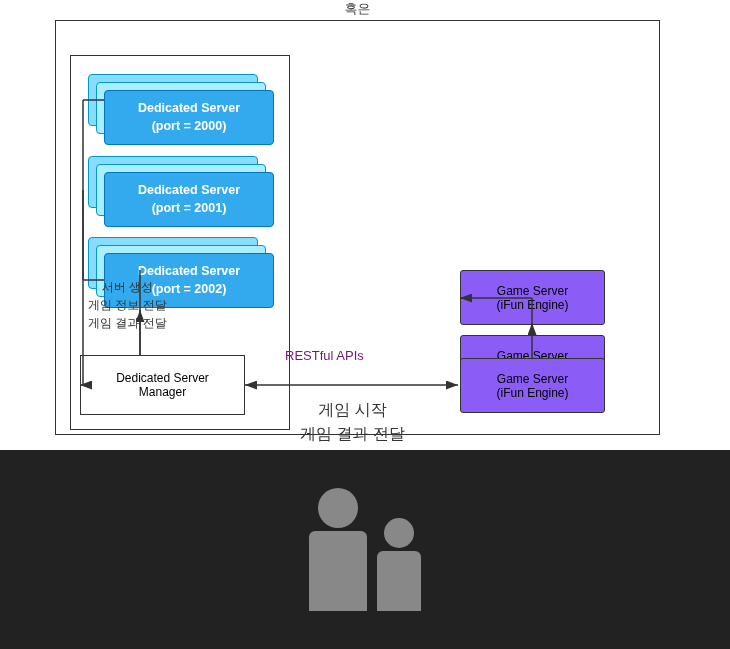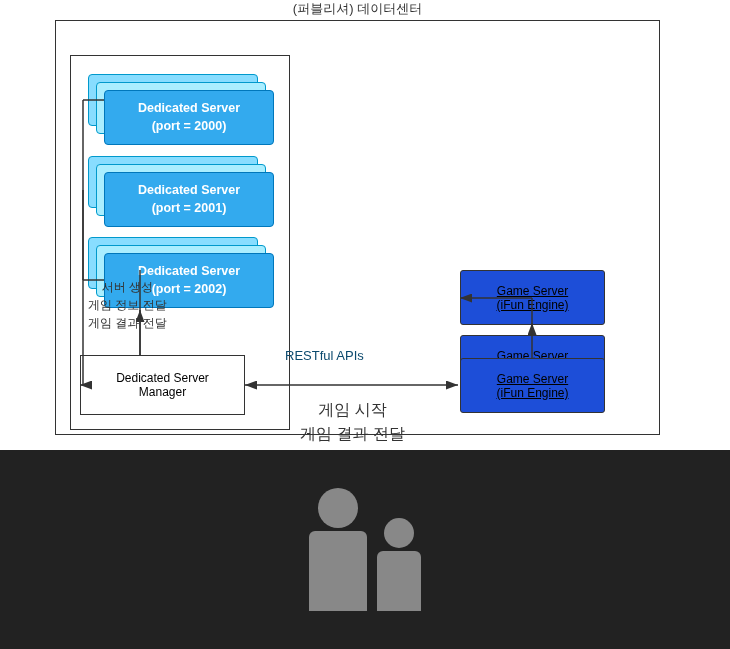--- a/index.html
+++ b/index.html
@@ -101,49 +101,48 @@
       text-align: center;
       line-height: 1.5;
     }
 
     
     .label-restful {
       position: absolute;
       top: 348px;
       left: 285px;
       font-size: 13px;
-      color: #0c4a6e;
+      color: #701a75;
       text-align: center;
     }
 
     
     .label-game-actions {
       position: absolute;
       top: 398px;
       left: 300px;
       font-size: 16px;
       color: #333;
       text-align: center;
       line-height: 1.5;
     }
 
     
     .game-server-box {
       position: absolute;
       width: 145px;
       height: 55px;
       border: 1.5px solid #333;
-      background: #1d4ed8;
+      background: #8b5cf6;
       border-radius: 3px;
       display: flex;
       align-items: center;
       justify-content: center;
       text-align: center;
       font-size: 12px;
-      text-decoration: underline;
     }
 
     
     .arrows-svg {
       position: absolute;
       top: 0;
       left: 0;
       width: 730px;
       height: 450px;
       pointer-events: none;
@@ -212,21 +211,20 @@
       border-radius: 6px 6px 0 0;
       margin-top: 3px;
     }
   </style>
 </head>
 <body>
 
 <div class="diagram-area">
 
   <div class="top-label">
-    <div class="top-label-line1">(퍼블리셔) 데이터센터</div>
     <div class="top-label-line2">혹은</div>
     <div class="top-label-line3">Amazon AWS VPC</div>
   </div>
 
   <div class="outer-box"></div>
 
   <div class="host-box"></div>
   <div class="host-label">Dedicated Server Host</div>
 
   <div style="position:absolute; top:74px; left:88px; width:170px; height:52px; border:1.5px solid #0099cc; background:#88ddff; border-radius:4px;"></div>

